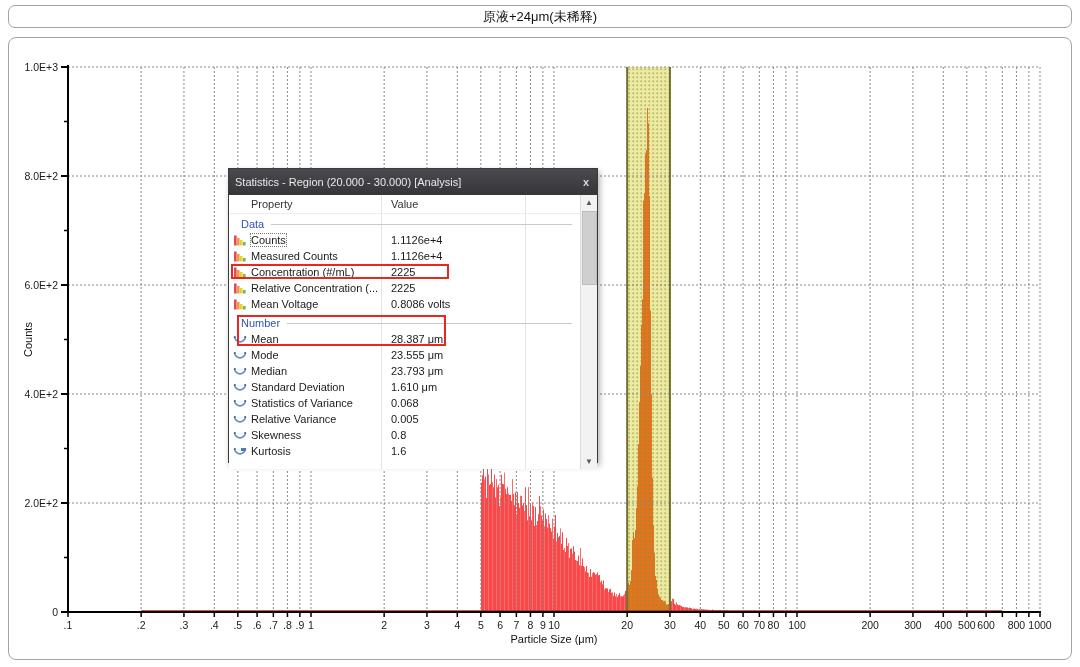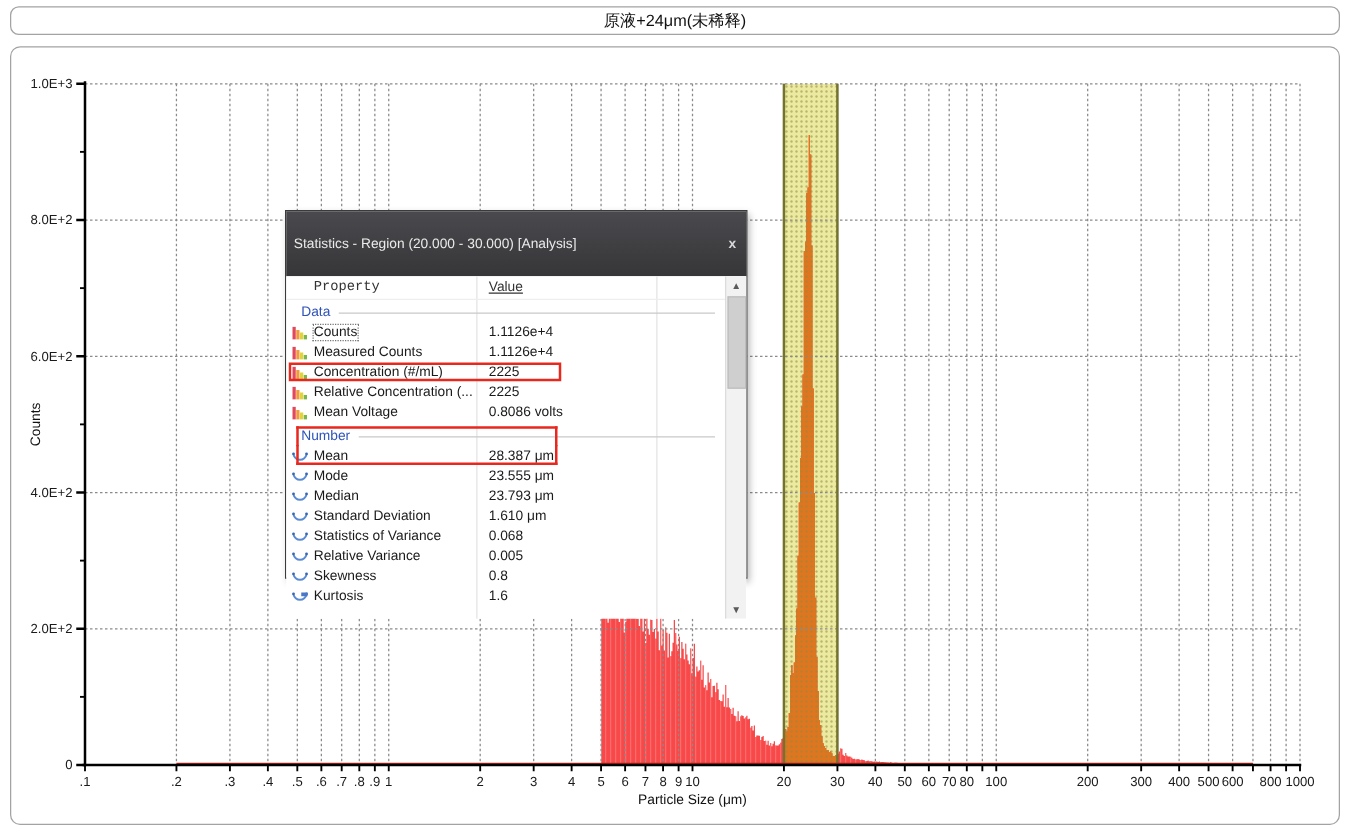--- a/index.html
+++ b/index.html
@@ -9,28 +9,28 @@
     display:flex;align-items:center;justify-content:center;}
   .titlebar-strip span{font-size:13px;color:#111;}
   .chart-panel{position:absolute;left:8px;top:37px;width:1062px;height:621px;
     border:1.5px solid #a3a3a3;border-radius:8px;background:#fff;}
   #chart-svg{position:absolute;left:0;top:0;}
   
   .dialog{position:absolute;left:228px;top:168px;width:368px;height:293px;
     background:#fff;border:1px solid #3a3a3a;box-shadow:2px 3px 6px rgba(0,0,0,.3);
     font-size:11px;color:#1a1a1a;}
   .dialog-titlebar{height:18px;background:linear-gradient(#4a4a4e,#363639);
-    color:#eaeaea;display:flex;align-items:center;padding:17px 6px;font-size:11px;}
+    color:#eaeaea;display:flex;align-items:center;padding:4px 6px;font-size:11px;}
   .dialog-titlebar .ttl{flex:1;white-space:nowrap;overflow:hidden;}
   .dialog-close{color:#d8d8d8;font-size:11px;font-weight:bold;line-height:11px;cursor:pointer;padding:0 2px;}
   .dialog-body{position:relative;height:274px;background:#fff;overflow:hidden;}
   .col-sep{position:absolute;top:0;bottom:0;width:1px;background:#e3e3e3;}
   .hdr-row{position:absolute;left:0;top:0;right:16px;height:18px;border-bottom:1px solid #eee;}
-  .hdr-row .h1{position:absolute;left:22px;top:3px;color:#333;font-family:Liberation Mono, monospace;}
-  .hdr-row .h2{position:absolute;left:162px;top:3px;color:#333;text-decoration:underline;}
+  .hdr-row .h1{position:absolute;left:22px;top:3px;color:#333;}
+  .hdr-row .h2{position:absolute;left:162px;top:3px;color:#333;}
   #dlg-rows{position:absolute;left:0;top:21px;right:17px;}
   .srow{position:relative;height:16px;display:flex;align-items:center;}
   .srow.section{margin-top:0;}
   .srow.gap{margin-top:3px;}
   .sec-label{color:#2f53b8;margin-left:12px;white-space:nowrap;}
   .sec-rule{flex:1;height:1px;background:#c9c9c9;margin:0 8px 0 7px;}
   .row-icon{width:14px;height:12px;margin-left:4px;flex:0 0 14px;}
   .row-label{margin-left:4px;white-space:nowrap;}
   .row-label.focused{outline:1px dotted #777;outline-offset:0px;}
   .row-value{position:absolute;left:162px;top:2px;white-space:nowrap;}

